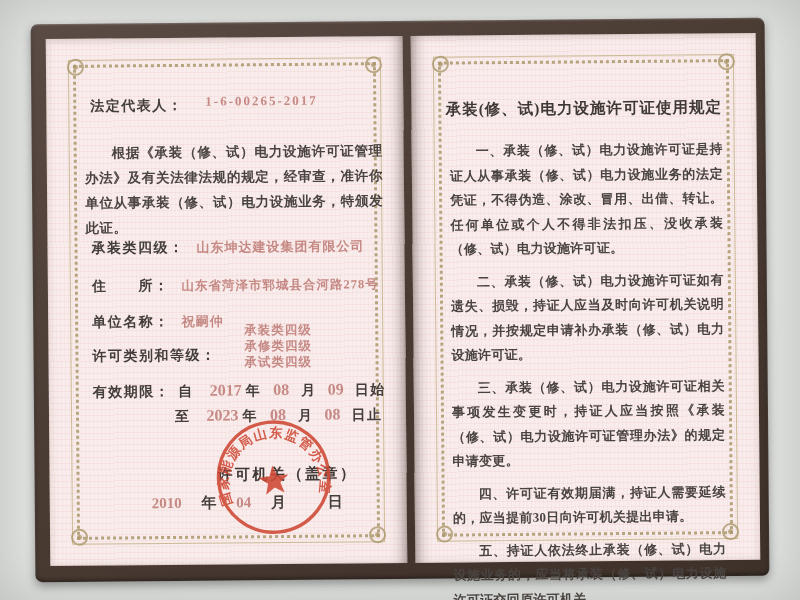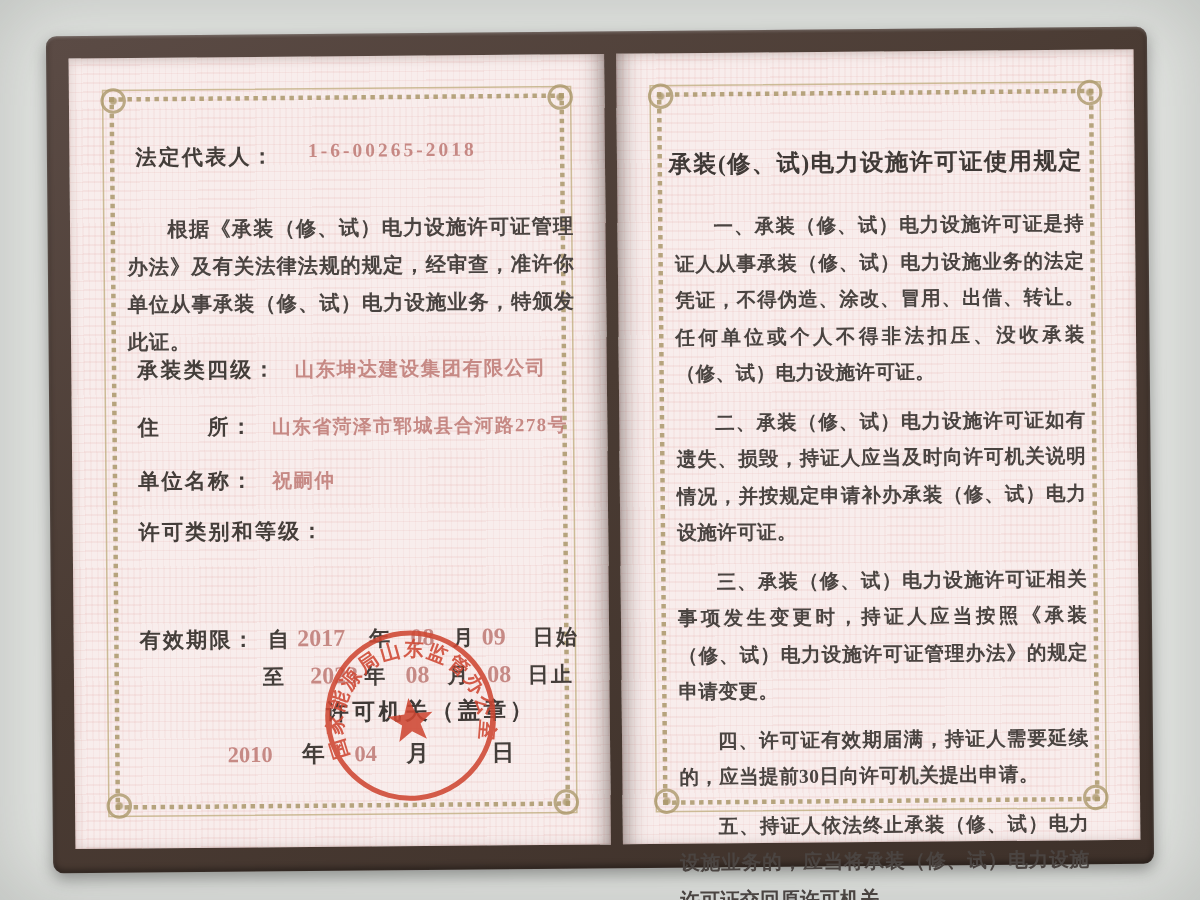--- a/index.html
+++ b/index.html
@@ -34,21 +34,21 @@
   .corner{position:absolute;width:13px;height:13px;border:2px solid rgba(171,152,107,.8);border-radius:50%;background:radial-gradient(circle,rgba(171,152,107,.8) 2px,transparent 3px);}
   .corner.tl{left:-9px;top:-9px;} .corner.tr{right:-9px;top:-9px;}
   .corner.bl{left:-9px;bottom:-9px;} .corner.br{right:-9px;bottom:-9px;}
   .lbl{font-weight:bold;color:#443e3a;font-size:14px;letter-spacing:1.5px;white-space:nowrap;}
   .faint{color:rgba(182,104,99,.75);font-weight:bold;}
   .abs{position:absolute;}
   .lic-val{font-size:13px;letter-spacing:2px;position:relative;top:-4px;margin-left:22px;}
   .intro{left:38px;top:102px;width:298px;font-size:13.5px;line-height:25px;text-align:justify;text-indent:2em;font-weight:600;color:#4a4441;letter-spacing:.5px;}
   .fieldval{font-size:13px;letter-spacing:1px;margin-left:12px;}
   .classes{left:196px;top:285px;font-size:12.5px;line-height:16px;letter-spacing:1px;}
-  .vrow span{display:inline-block;margin-top:36px;}
+  .vrow span{display:inline-block;}
   .authority{left:168px;top:428px;font-size:15px;font-weight:bold;letter-spacing:2.5px;color:#3f3936;}
   .issue-row{left:102px;top:456px;font-size:15px;}
   .issue-row .lbl{font-size:15px;letter-spacing:0;}
   .issue-row span{margin-right:16px;}
   .seal{left:165px;top:381px;width:118px;height:118px;color:#cf4733;opacity:.88;transform:rotate(-6deg);}
   .seal svg{width:100%;height:100%;}
   .rtitle{left:0;right:0;top:64px;text-align:center;font-size:15.5px;font-weight:bold;letter-spacing:1px;color:#3f3936;}
   .regs{position:absolute;top:104px;left:38px;right:34px;}
   .regs p{margin:0 0 8px 0;font-size:13px;line-height:24.5px;text-align:justify;text-indent:2em;font-weight:600;color:#4a4441;letter-spacing:.3px;}
 </style>
@@ -61,50 +61,55 @@
 
   <div class="page left">
     <div class="ornate">
       <i class="corner tl"></i>
       <i class="corner tr"></i>
       <i class="corner bl"></i>
       <i class="corner br"></i>
     </div>
 
     <div class="abs" style="left:44px;top:58px;">
-      <span class="lbl">法定代表人：</span><span class="faint lic-val">1-6-00265-2018</span>
+      <span class="lbl">法定代表人：</span><span class="faint lic-val">1-6-00265-2017</span>
     </div>
 
     <div class="abs intro">根据《承装（修、试）电力设施许可证管理办法》及有关法律法规的规定，经审查，准许你单位从事承装（修、试）电力设施业务，特颁发此证。</div>
 
     <div class="abs" style="left:44px;top:200px;">
       <span class="lbl">承装类四级：</span><span class="faint fieldval">山东坤达建设集团有限公司</span>
     </div>
 
     <div class="abs" style="left:44px;top:238px;">
       <span class="lbl">住　　所：</span><span class="faint fieldval" style="font-size:12.5px;">山东省菏泽市郓城县合河路278号</span>
     </div>
 
     <div class="abs" style="left:44px;top:274px;">
       <span class="lbl">单位名称：</span><span class="faint fieldval">祝嗣仲</span>
     </div>
 
+    <div class="abs classes faint">
+      <div>承装类四级</div>
+      <div>承修类四级</div>
+      <div>承试类四级</div>
+    </div>
 
     <div class="abs" style="left:44px;top:308px;">
       <span class="lbl">许可类别和等级：</span>
     </div>
 
     <div class="abs vrow" style="left:44px;top:344px;">
       <span class="lbl">有效期限：</span>
       <span class="lbl" style="margin-left:4px;">自</span>
-      <span class="faint" style="width:44px;text-align:left;">2017</span>
+      <span class="faint" style="width:44px;text-align:right;">2017</span>
       <span class="lbl">年</span>
       <span class="faint" style="width:32px;text-align:center;">08</span>
       <span class="lbl">月</span>
-      <span class="faint" style="width:30px;">09</span>
+      <span class="faint" style="width:30px;text-align:center;">09</span>
       <span class="lbl">日始</span>
     </div>
 
     <div class="abs vrow" style="left:126px;top:369px;">
       <span class="lbl">至</span>
       <span class="faint" style="width:44px;text-align:right;">2023</span>
       <span class="lbl">年</span>
       <span class="faint" style="width:32px;text-align:center;">08</span>
       <span class="lbl">月</span>
       <span class="faint" style="width:30px;text-align:center;">08</span>

